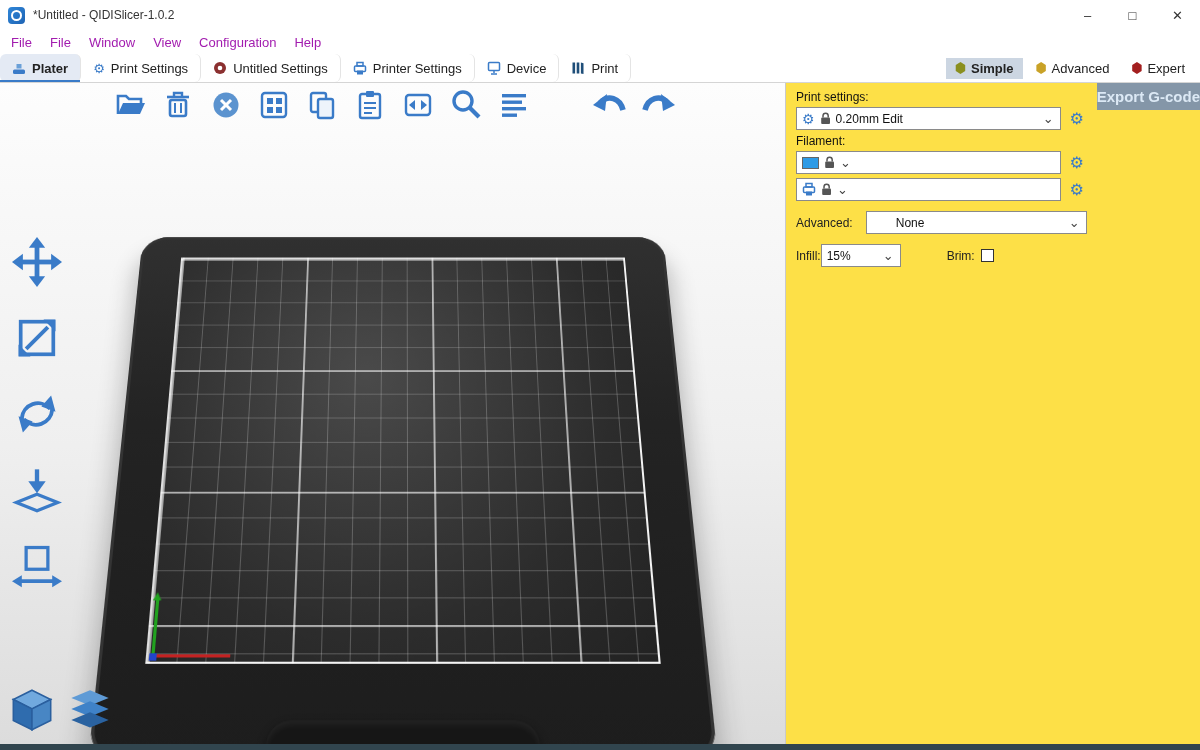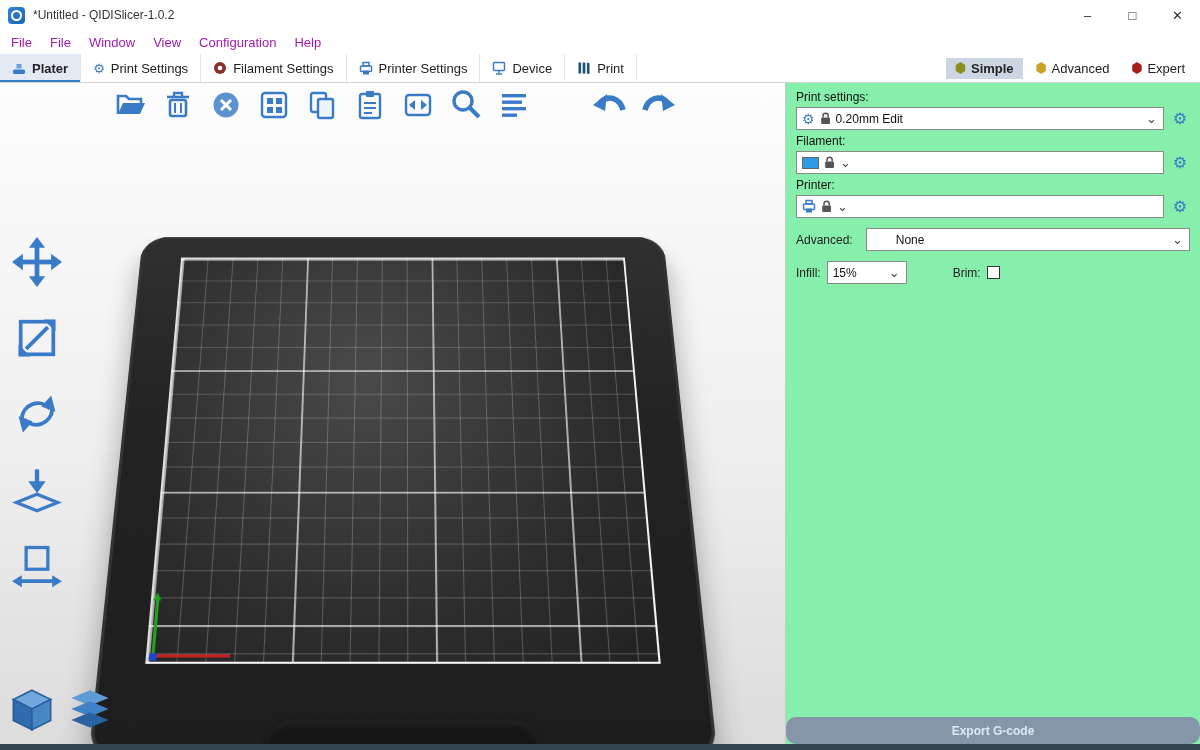--- a/index.html
+++ b/index.html
@@ -15,21 +15,21 @@
   .win-title { font-size:12px; color:#333; margin-left:8px; }
   .win-controls { margin-left:auto; display:flex; height:30px; }
   .win-btn { width:45px; height:30px; display:flex; align-items:center; justify-content:center; font-size:13px; color:#333; cursor:default; }
 
   
   .menubar { height:24px; display:flex; align-items:center; background:#fff; padding-left:2px; flex:0 0 auto; }
   .menu-item { font-size:13px; color:#a21caf; padding:2px 9px; }
 
   
   .tabbar { height:29px; display:flex; align-items:stretch; background:#fff; border-bottom:1px solid #d5d5d5; flex:0 0 auto; }
-  .tab { display:flex; align-items:center; gap:6px; padding:0 12px; font-size:13px; color:#222; border-right:1px solid #e4e4e4; position:relative; }
+  .tab { display:flex; align-items:center; gap:6px; padding:0 12px; font-size:13px; color:#222; border-right:1px solid #e4e4e4; position:relative;border-radius:6px; }
   .tab.selected { background:#e4eaf4; font-weight:bold; }
   .tab.selected::after { content:""; position:absolute; left:0; right:0; bottom:0; height:2px; background:#3a7bc8; }
   .tab .gear-glyph { font-size:13px; color:#3a7bc8; line-height:1; }
   .modes { margin-left:auto; display:flex; align-items:center; gap:4px; padding-right:6px; }
   .mode { display:flex; align-items:center; gap:5px; font-size:13px; padding:3px 9px; }
   .mode.selected { background:#ccd6e2; font-weight:bold; }
   .mode-dot { width:11px; height:12px; clip-path:polygon(50% 0,93% 25%,93% 75%,50% 100%,7% 75%,7% 25%); display:inline-block; }
 
   
   .main { flex:1 1 auto; display:flex; min-height:0; }
@@ -62,36 +62,36 @@
   }
   .bed-handle { position:absolute; left:50%; bottom:-10px; transform:translateX(-50%); width:250px; height:46px;
     background:#161616; border-radius:23px; box-shadow:inset 0 4px 6px rgba(255,255,255,0.06), 0 4px 8px rgba(0,0,0,0.4); }
   .axes { position:absolute; left:0; bottom:0; width:90px; height:70px; }
   .axis-x { position:absolute; left:3px; bottom:4px; width:74px; height:3px; background:#c42222; }
   .axis-y { position:absolute; left:3px; bottom:4px; width:3px; height:56px; background:#21a21f; }
   .axis-y::before { content:""; position:absolute; left:-3px; top:-7px; border-left:4.5px solid transparent; border-right:4.5px solid transparent; border-bottom:8px solid #21a21f; }
   .axis-origin { position:absolute; left:1px; bottom:1px; width:7px; height:7px; background:#2244cc; }
 
   
-  .panel { width:415px; background:#86efac; border-left:1px solid #c9c9c9; display:flex; flex-direction:column; }
+  .panel { width:415px; background:#fde047; border-left:1px solid #c9c9c9; display:flex; flex-direction:row; }
   .panel-content { padding:4px 10px 0 10px; flex:1 1 auto; }
   .field-label { font-size:12px; color:#111; margin:3px 0 3px 0; }
   .combo-row { display:flex; align-items:center; gap:6px; margin-bottom:4px; }
   .combo { flex:1 1 auto; height:23px; border:1px solid #8a8a8a; background:#fff; display:flex; align-items:center; gap:5px; padding:0 5px; font-size:12px; color:#111; }
   .combo-text { flex:1 1 auto; white-space:nowrap; overflow:hidden; }
   .combo-arrow { color:#444; font-size:13px; line-height:10px; padding-right:1px; }
   .gear-glyph { font-size:14px; color:#3a7bc8; line-height:1; }
   .gear-btn { width:20px; height:20px; display:flex; align-items:center; justify-content:center; font-size:16px; color:#3a7bc8; }
   .swatch { width:17px; height:12px; border:1px solid #666; display:inline-block; }
   .row-inline { display:flex; align-items:center; margin-top:10px; font-size:12px; }
   .supports-combo { flex:1 1 auto; margin-left:13px; }
-  .infill-combo { width:80px; flex:0 0 auto; margin-left:6px; }
+  .infill-combo { width:80px; flex:0 0 auto; }
   .brim-label { margin-left:46px; }
   .checkbox { width:13px; height:13px; border:1px solid #333; background:#fff; display:inline-block; margin-left:6px; }
-  .export-btn { height:27px; background:#8496a8; color:#dce9f5; font-size:12px; font-weight:bold; display:flex; align-items:center; justify-content:center; flex:0 0 auto;border-radius:10px; }
+  .export-btn { height:27px; background:#8496a8; color:#dce9f5; font-size:15px; font-weight:bold; display:flex; align-items:center; justify-content:center; flex:0 0 auto; }
 
   .bottom-strip { height:6px; background:#31454e; flex:0 0 auto; }
 
   svg { display:block; }
 </style>
 </head>
 <body>
 
 <div class="app">
 
@@ -124,21 +124,21 @@
     </div>
     <div class="tab">
       <span class="gear-glyph">⚙</span>
       <span>Print Settings</span>
     </div>
     <div class="tab">
       <svg width="14" height="14" viewBox="0 0 14 14">
         <circle cx="7" cy="7" r="6" fill="#8b3030"></circle>
         <circle cx="7" cy="7" r="2.3" fill="#fff"></circle>
       </svg>
-      <span>Filament Settings</span>
+      <span>Untitled Settings</span>
     </div>
     <div class="tab">
       <svg width="14" height="15" viewBox="0 0 14 15">
         <rect x="4" y="1.5" width="6" height="3.5" fill="none" stroke="#3a7bc8" stroke-width="1.5"></rect>
         <rect x="1.5" y="5" width="11" height="5.5" rx="1" fill="none" stroke="#3a7bc8" stroke-width="1.5"></rect>
         <rect x="4" y="9.5" width="6" height="4" fill="#3a7bc8"></rect>
       </svg>
       <span>Printer Settings</span>
     </div>
     <div class="tab">
@@ -359,21 +359,20 @@
             <span class="swatch" style="background: rgb(46, 155, 230);"></span>
             <svg width="11" height="13" viewBox="0 0 11 13">
               <path d="M3 5.5 V3.8 a2.6 2.6 0 0 1 5.2 0 V5.5" fill="none" stroke="#555" stroke-width="1.5"></path>
               <rect x="1.2" y="5.5" width="8.8" height="6.6" rx="1" fill="#555"></rect>
             </svg>
             <span class="combo-arrow">⌄</span>
           </div>
           <span class="gear-btn">⚙</span>
         </div>
 
-        <div class="field-label">Printer:</div>
         <div class="combo-row">
           <div class="combo">
             <svg width="14" height="15" viewBox="0 0 14 15">
               <rect x="4" y="1.5" width="6" height="3.5" fill="none" stroke="#3a7bc8" stroke-width="1.5"></rect>
               <rect x="1.5" y="5" width="11" height="5.5" rx="1" fill="none" stroke="#3a7bc8" stroke-width="1.5"></rect>
               <rect x="4" y="9.5" width="6" height="4" fill="#3a7bc8"></rect>
             </svg>
             <svg width="11" height="13" viewBox="0 0 11 13">
               <path d="M3 5.5 V3.8 a2.6 2.6 0 0 1 5.2 0 V5.5" fill="none" stroke="#555" stroke-width="1.5"></path>
               <rect x="1.2" y="5.5" width="8.8" height="6.6" rx="1" fill="#555"></rect>

